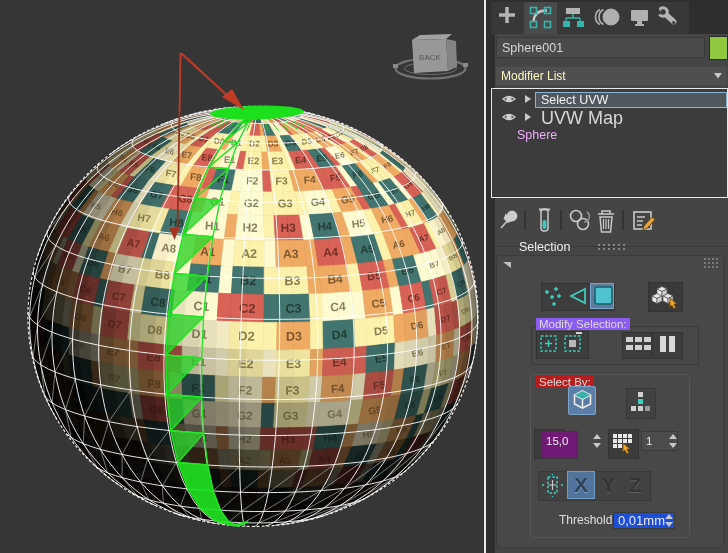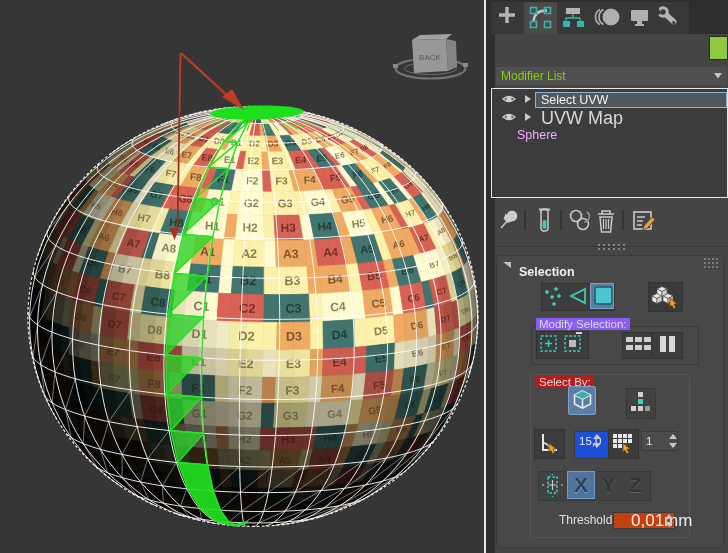--- a/index.html
+++ b/index.html
@@ -1393,23 +1393,24 @@
 
   <g>
     <rect x="175" y="9.2" width="19" height="5.6" rx="2.8" transform="rotate(42 177 12)" fill="#b4b4b4"></rect>
     <circle cx="177" cy="12" r="5.8" fill="#b4b4b4"></circle>
     <circle cx="177" cy="12" r="2.7" fill="#383838"></circle>
     <rect x="167" y="8.8" width="7" height="6.4" fill="#383838" transform="rotate(-24 171 12)"></rect>
     <circle cx="187.6" cy="22.6" r="1.5" fill="#383838"></circle>
   </g>
 </svg>
 
+<div class="abs" style="left:496px;top:37px;width:209px;height:21px;background:#4b4b4b;border:1px solid #3a3a3a;color:#d6d6d6;font-size:12.5px;line-height:21px;padding-left:5px;box-sizing:border-box">Sphere001</div>
 <div class="abs" style="left:709px;top:36px;width:17px;height:22px;background:#90c83e;border:1px solid #2a2a2a"></div>
 
-<div class="abs" style="left:496px;top:67px;width:231px;height:18px;background:#4f4f4f;color:#84cc16;font-size:12px;line-height:18px;padding-left:5px;box-sizing:border-box">Modifier List</div>
+<div class="abs" style="left:496px;top:67px;width:231px;height:18px;background:#4f4f4f;color:#fef9c3;font-size:12px;line-height:18px;padding-left:5px;box-sizing:border-box">Modifier List</div>
 <svg class="abs" style="left:714px;top:73px" width="9" height="6">
       <polygon points="0,0 8,0 4,5.5" fill="#c8c8c8"></polygon>
     </svg>
 
 <div class="abs" style="left:491px;top:88px;width:237px;height:110px;background:#3c3c3c;border:1.5px solid #e8e8e8;box-sizing:border-box"></div>
 
 <div class="abs" style="left:535px;top:92px;width:192px;height:16px;background:#50575d;border:1px solid #8fb2cd;box-sizing:border-box"></div>
 <div class="abs" style="left:541px;top:93px;color:#f2f2f2;font-size:12.5px;line-height:14px">Select UVW</div>
 <div class="abs" style="left:541px;top:111px;color:#d8d8d8;font-size:18px;line-height:15px">UVW Map</div>
 <div class="abs" style="left:517px;top:128px;color:#f0abfc;font-size:12.5px;line-height:15px">Sphere</div>
@@ -1475,21 +1476,21 @@
         <circle cx="17" cy="6" r="1"></circle>
         <circle cx="22" cy="6" r="1"></circle>
         <circle cx="27" cy="6" r="1"></circle>
 </g>
     </svg>
 
 <div class="abs" style="left:496px;top:255px;width:228px;height:293px;background:#484848;border:1px solid #3c3c3c;border-radius:3px;box-sizing:border-box"></div>
 <svg class="abs" style="left:503px;top:261px" width="10" height="8">
       <polygon points="0,1 8,1 8,7" fill="#c0c0c0"></polygon>
     </svg>
-<div class="abs" style="left:519px;top:265px;color:#f0f0f0;font-size:12.5px;font-weight:bold">Selection</div>
+<div class="abs" style="left:519px;top:240px;color:#f0f0f0;font-size:12.5px;font-weight:normal">Selection</div>
 <svg class="abs" style="left:704px;top:258px" width="16" height="12">
       <g fill="#7c7c7c">
 <rect x="0" y="0" width="2" height="2"></rect>
         <rect x="4" y="0" width="2" height="2"></rect>
         <rect x="8" y="0" width="2" height="2"></rect>
         <rect x="12" y="0" width="2" height="2"></rect>
 <rect x="0" y="4" width="2" height="2"></rect>
         <rect x="4" y="4" width="2" height="2"></rect>
         <rect x="8" y="4" width="2" height="2"></rect>
         <rect x="12" y="4" width="2" height="2"></rect>
@@ -1583,21 +1584,21 @@
   </g>
 </svg>
 
 <div class="abs" style="left:534px;top:429px;width:29px;height:28px;background:#3c3c3c;border:1px solid #333"></div>
 <svg class="abs" style="left:536px;top:431px" width="26" height="25">
   <path d="M7 3 v16 h14" fill="none" stroke="#e8e8e8" stroke-width="2"></path>
   <path d="M7 12 a7 7 0 0 1 7 7" fill="none" stroke="#e8e8e8" stroke-width="1.6"></path>
   <path d="M13 12 l7 6 -3 .2 1.8 3.6 -2.2 1 -1.8 -3.6 -2 2 Z" fill="#f0a526" stroke="#5a4010" stroke-width="0.8"></path>
 </svg>
 
-<div class="abs" style="left:574px;top:431px;width:37px;height:28px;background:#1d4ed8;border:1px solid #3a3a3a;color:#ececec;font-size:11.5px;line-height:19px;padding-left:4px;box-sizing:border-box">15,0</div>
+<div class="abs" style="left:541px;top:431px;width:37px;height:28px;background:#701a75;border:1px solid #3a3a3a;color:#ececec;font-size:11.5px;line-height:19px;padding-left:4px;box-sizing:border-box">15,0</div>
 <svg class="abs" style="left:592px;top:433px" width="10" height="16">
       <polygon points="1,6 9,6 5,1" fill="#c8c8c8"></polygon>
       <polygon points="1,10 9,10 5,15" fill="#c8c8c8"></polygon>
     </svg>
 
 <div class="abs" style="left:608px;top:429px;width:29px;height:28px;background:#3c3c3c;border:1px solid #333"></div>
 <svg class="abs" style="left:610px;top:431px" width="26" height="25">
   <g fill="#e8e8e8">
     <rect x="3" y="3" width="4" height="4"></rect>
         <rect x="8" y="3" width="4" height="4"></rect>
@@ -1627,18 +1628,18 @@
     <path d="M4 12 h-2 M23 12 h-2"></path>
     <path d="M12.5 2 v-1 M12.5 23 v1"></path>
   </g>
   <path d="M12.5 7 v10 M8.5 12 h8" stroke="#c9c9c9" stroke-width="1.2"></path>
 </svg>
 <div class="abs" style="left:567px;top:471px;width:28px;height:28px;color:#2f4258;font-size:21px;font-weight:bold;text-align:center;line-height:27px;text-shadow:0 1px 0 #7ba1c9">X</div>
 <div class="abs" style="left:595px;top:471px;width:27px;height:28px;color:#353535;font-size:21px;font-weight:bold;text-align:center;line-height:27px;text-shadow:0 1px 0 #5f5f5f">Y</div>
 <div class="abs" style="left:622px;top:471px;width:27px;height:28px;color:#353535;font-size:21px;font-weight:bold;text-align:center;line-height:27px;text-shadow:0 1px 0 #5f5f5f">Z</div>
 
 <div class="abs" style="left:559px;top:513px;color:#e0e0e0;font-size:12px">Threshold:</div>
-<div class="abs" style="left:613px;top:512px;width:62px;height:17px;background:#c2410c;border:1px solid #3a3a3a;color:#ececec;font-size:17px;line-height:16px;padding-left:17px;box-sizing:border-box">0,01mm</div>
+<div class="abs" style="left:613px;top:512px;width:62px;height:17px;background:#1d4ed8;border:1px solid #3a3a3a;color:#ececec;font-size:13px;line-height:16px;padding-left:4px;box-sizing:border-box">0,01mm</div>
 <svg class="abs" style="left:664px;top:513px" width="10" height="15">
       <polygon points="1,6 9,6 5,1" fill="#c8c8c8"></polygon>
       <polygon points="1,9 9,9 5,14" fill="#c8c8c8"></polygon>
     </svg>
 
 </div>
 </body></html>

